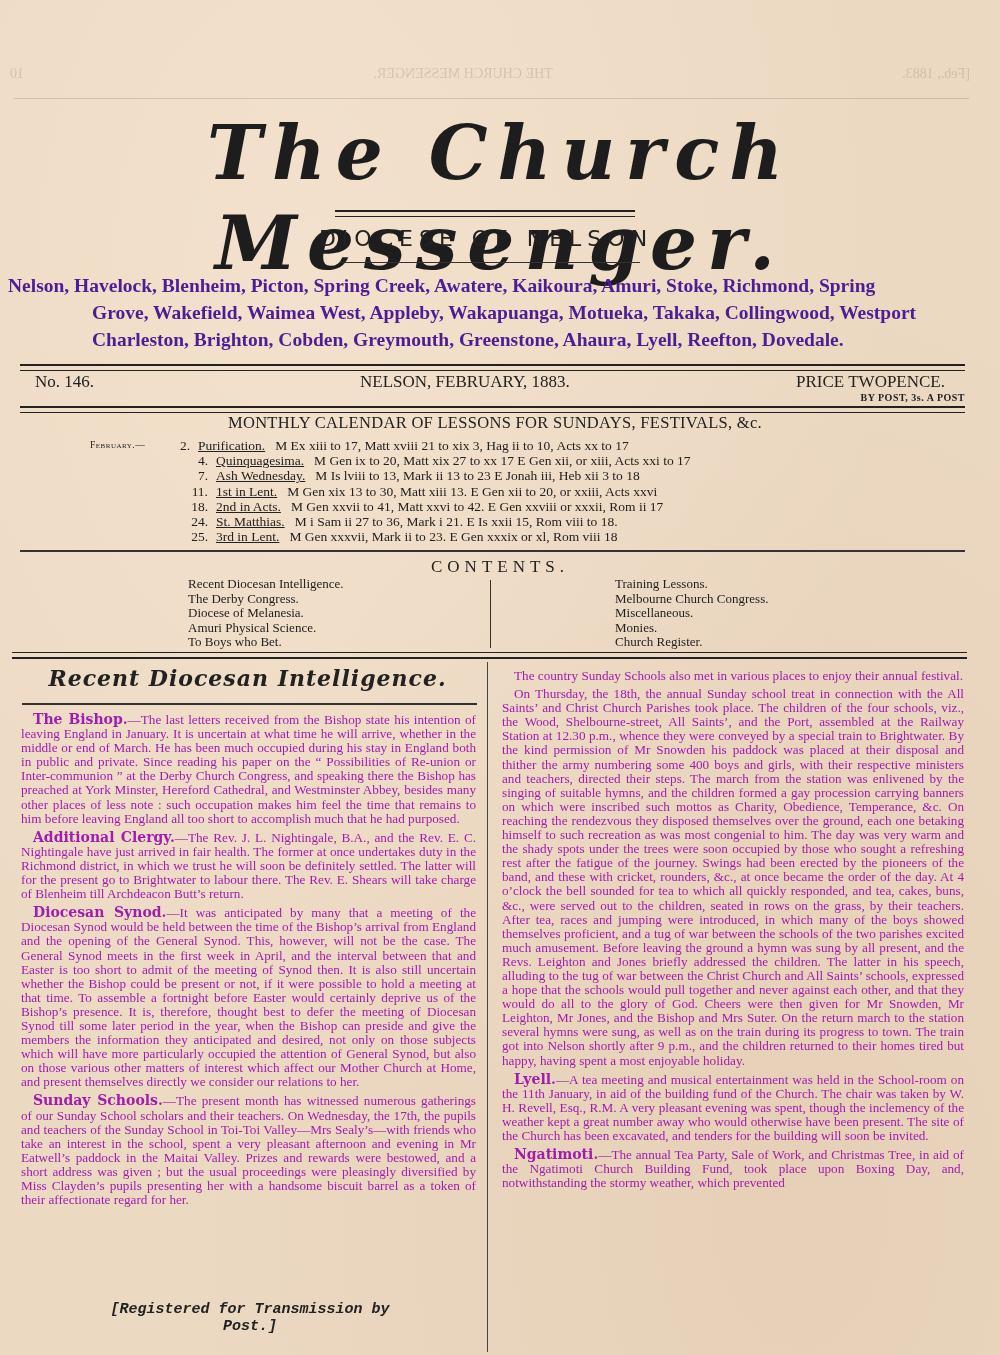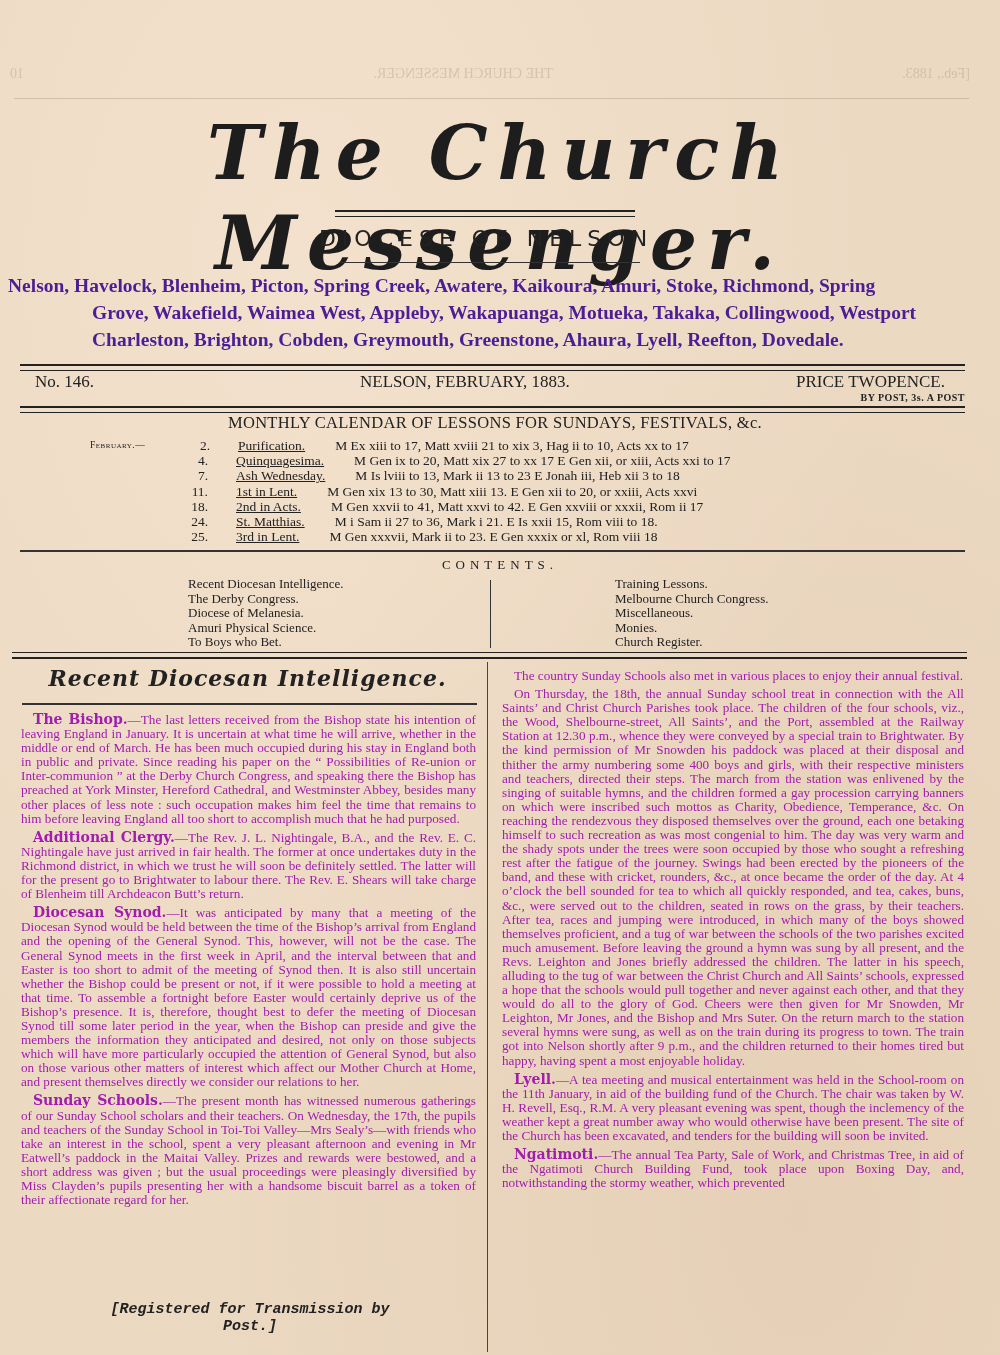--- a/index.html
+++ b/index.html
@@ -34,28 +34,28 @@
 
   .rule-double { position: absolute; left: 20px; width: 945px; height: 4px; border-top: 2px solid #222; border-bottom: 1px solid #222; }
   .issue-line { position: absolute; top: 372px; left: 35px; width: 930px; font-size: 17px; color: #222; }
   .issue-line .no { position: absolute; left: 0; }
   .issue-line .date { position: absolute; left: 325px; }
   .issue-line .price { position: absolute; right: 20px; }
   .issue-line .post { position: absolute; right: 0; top: 20px; font-size: 10px; font-weight: bold; letter-spacing: 0.5px; }
 
   .cal-title { position: absolute; top: 413px; left: 0; width: 990px; text-align: center; font-size: 16.5px; letter-spacing: 0.3px; }
   .calendar { position: absolute; top: 438px; left: 90px; width: 720px; font-size: 13.5px; line-height: 15.2px; }
-  .cal-row { display: flex; white-space: nowrap; gap: 20px; }
+  .cal-row { display: flex; white-space: nowrap; }
   .cal-month { width: 90px; font-size: 9.5px; letter-spacing: 0.5px; font-variant: small-caps; }
   .cal-day { width: 30px; text-align: right; margin-right: 8px; }
   .cal-fest { margin-right: 10px; text-decoration: underline; }
 
   .cal-rule { position: absolute; top: 550px; left: 20px; width: 945px; border-top: 2px solid #333; }
   .contents-title { position: absolute; top: 557px; left: 0; width: 1000px; text-align: center;
-    font-size: 13px; letter-spacing: 5px; }
+    font-size: 17px; letter-spacing: 5px; }
   .contents-col { position: absolute; top: 577px; font-size: 13px; line-height: 14.5px; }
   .contents-left { left: 188px; }
   .contents-right { left: 615px; }
   .contents-div { position: absolute; top: 580px; left: 490px; height: 68px; border-left: 1px solid #333; }
   .rule-bottom { position: absolute; top: 652px; left: 12px; width: 955px; height: 4px; border-top: 1px solid #222; border-bottom: 2px solid #222; }
 
   .col-div { position: absolute; top: 662px; left: 487px; height: 690px; border-left: 1px solid #444; }
 
   .section-title { position: absolute; top: 665px; left: 20px; width: 455px; text-align: center;
     font-family: "DejaVu Serif", serif; font-weight: bold; font-style: italic; font-size: 22px; letter-spacing: 1px; }

